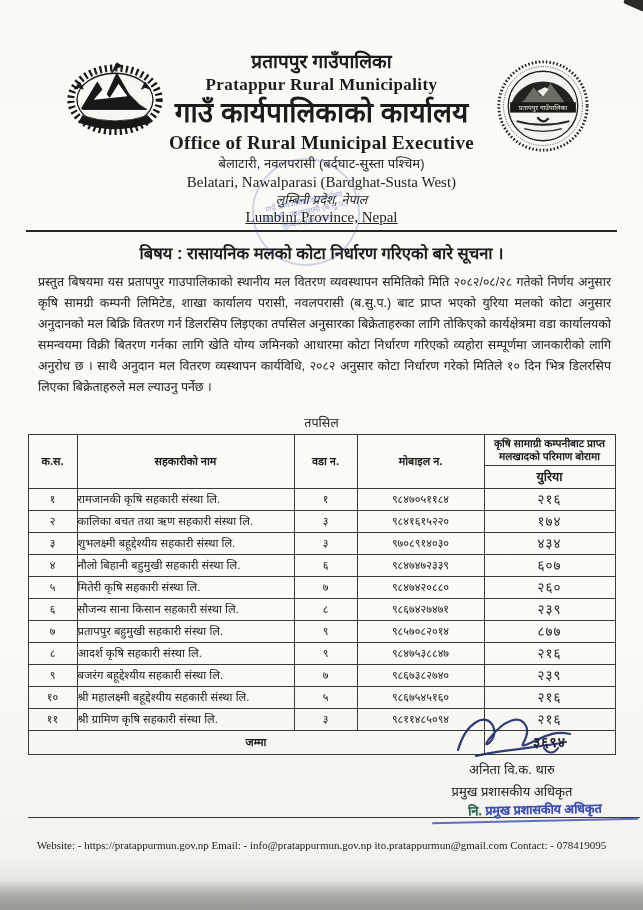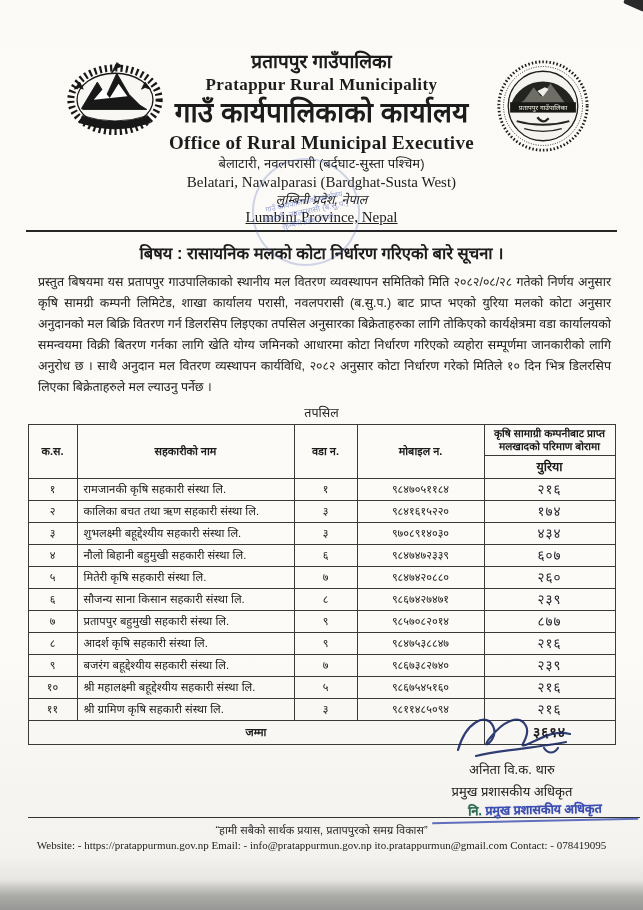--- a/index.html
+++ b/index.html
@@ -47,27 +47,27 @@
   }
   .round-stamp .rs-mid{font-size:8px;}
   
   .meta{display:flex;justify-content:space-between;align-items:flex-end;
     margin:6px 28px 0 30px;font-size:13px;line-height:21px;z-index:1;position:relative;}
   .meta b{font-weight:bold;}
   .rule{margin:3px 26px 0 26px;border-top:2.5px solid #262626;}
   
   .subject{margin-top:9px;text-align:center;font-size:16.5px;font-weight:bold;}
   .body-text{margin:8px 32px 0 38px;font-size:12.4px;line-height:21px;text-align:justify;}
-  .tapasil{margin-top:6px;text-align:center;font-size:12.5px;}
+  .tapasil{margin-top:16px;text-align:center;font-size:12.5px;}
   
   table{border-collapse:collapse;margin:3px auto 0 auto;border:1.5px solid #2c2c2c;background:transparent;}
   th,td{border:1px solid #3a3a3a;padding:1px 4px;font-size:11px;line-height:15px;text-align:center;vertical-align:middle;}
   th{font-weight:bold;text-align:center;}
   .c1{width:40px;} .c2{width:208px;} .c3{width:54px;} .c4{width:118px;} .c5{width:118px;}
-  td.name{text-align:left;padding-left:6px;font-size:11.3px;}
+  td.name{text-align:left;padding-left:0;font-size:11.3px;}
   th.qty{font-size:10.5px;line-height:13px;padding:2px 6px;}
   th.urea{font-size:12.5px;height:20px;}
   td.urea-val{font-size:13.5px;letter-spacing:1px;color:#23232b;}
   tr.total td{font-weight:bold;height:21px;margin-top:48px;}
   tr.total td.tval{font-size:14px;letter-spacing:1px;}
   td{height:19px;}
   
   .sig-svg{position:absolute;left:448px;top:710px;width:132px;height:60px;z-index:2;}
   .sig-name{position:absolute;left:428px;top:760px;width:168px;text-align:center;font-size:13px;z-index:1;}
   .sig-title{position:absolute;left:404px;top:782px;width:216px;text-align:center;font-size:13px;}
@@ -250,17 +250,16 @@
   </svg>
   <div class="sig-name np">अनिता वि.क. थारु</div>
   <div class="sig-title np">प्रमुख प्रशासकीय अधिकृत</div>
 
   <div class="office-stamp">
     <span class="prefix">नि.</span>
     <span>प्रमुख प्रशासकीय अधिकृत</span>
   </div>
 
   <div class="footer-rule"></div>
-  <div class="motto np">“हामी सबैको सार्थक प्रयास, प्रतापपुरको समग्र विकास”</div>
   <div class="contact en">Website: - https://pratappurmun.gov.np Email: - info@pratappurmun.gov.np ito.pratappurmun@gmail.com Contact: - 078419095</div>
 
   <div class="scan-bottom"></div>
 </div>
 
 </body></html>

